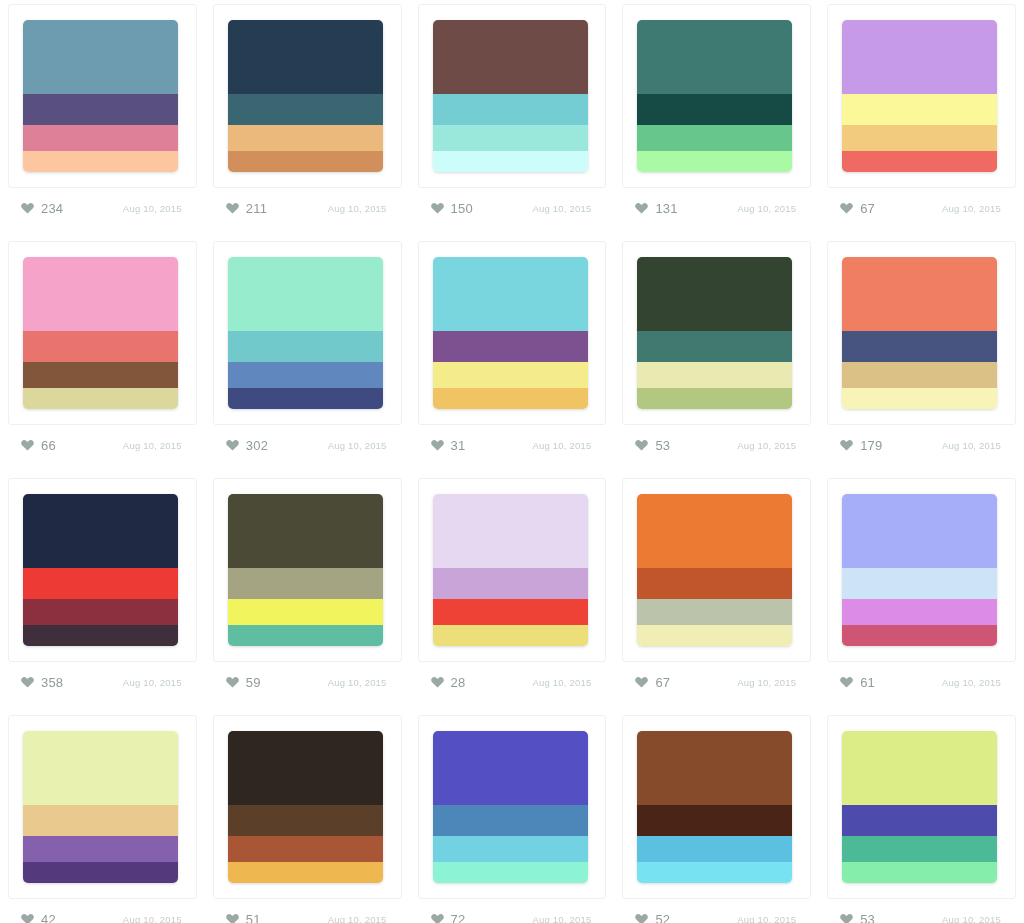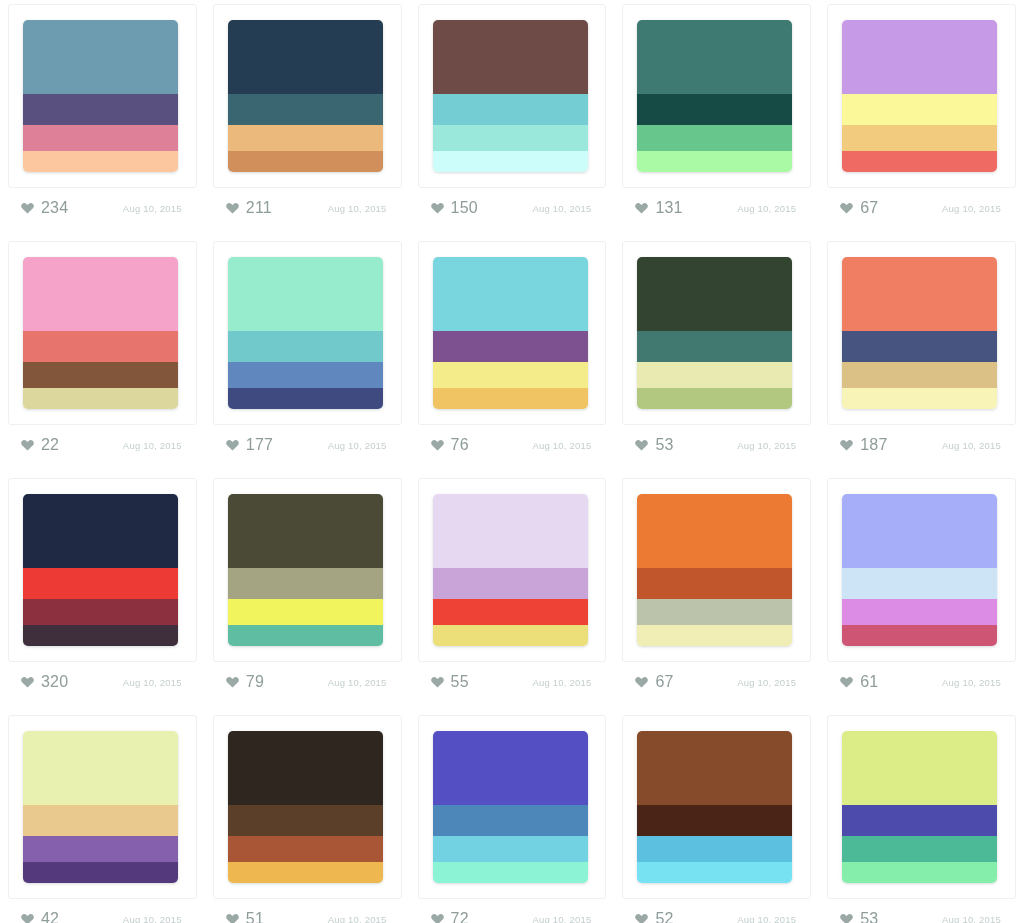--- a/index.html
+++ b/index.html
@@ -74,21 +74,21 @@
   }
   .heart-icon {
     display: inline-block;
     width: 13px;
     height: 12px;
     color: #9aa8a6;
     line-height: 1;
   }
   .heart-icon svg { display: block; }
   .like-count {
-    font-size: 16px;
+    font-size: 13px;
     color: #8e9c9a;
     letter-spacing: 0.2px;
   }
   .date-text {
     font-size: 9.5px;
     color: #c3cfcd;
     letter-spacing: 0.2px;
     white-space: nowrap;
   }
 </style>
@@ -214,21 +214,21 @@
         <div class="swatch s2" style="background: rgb(129, 86, 59);"></div>
         <div class="swatch s3" style="background: rgb(220, 215, 156);"></div>
       </div>
       <div class="card-footer">
         <div class="likes">
           <span class="heart-icon">
             <svg viewBox="0 0 16 15" width="13" height="12" aria-hidden="true">
               <path fill="currentColor" d="M8 14.5 1.2 7.8C-0.3 6.3-0.3 3.9 1.2 2.4 2.7 0.9 5.1 0.9 6.6 2.4L8 3.8l1.4-1.4c1.5-1.5 3.9-1.5 5.4 0 1.5 1.5 1.5 3.9 0 5.4L8 14.5z"></path>
             </svg>
           </span>
-          <span class="like-count">22</span>
+          <span class="like-count">66</span>
         </div>
         <span class="date-text">Aug 10, 2015</span>
       </div>
     </div>
   </div>
 
   <div class="palette-card">
     <div class="card-frame">
       <div class="swatch-stack">
         <div class="swatch s0" style="background: rgb(151, 236, 206);"></div>
@@ -236,21 +236,21 @@
         <div class="swatch s2" style="background: rgb(96, 136, 191);"></div>
         <div class="swatch s3" style="background: rgb(63, 74, 128);"></div>
       </div>
       <div class="card-footer">
         <div class="likes">
           <span class="heart-icon">
             <svg viewBox="0 0 16 15" width="13" height="12" aria-hidden="true">
               <path fill="currentColor" d="M8 14.5 1.2 7.8C-0.3 6.3-0.3 3.9 1.2 2.4 2.7 0.9 5.1 0.9 6.6 2.4L8 3.8l1.4-1.4c1.5-1.5 3.9-1.5 5.4 0 1.5 1.5 1.5 3.9 0 5.4L8 14.5z"></path>
             </svg>
           </span>
-          <span class="like-count">177</span>
+          <span class="like-count">302</span>
         </div>
         <span class="date-text">Aug 10, 2015</span>
       </div>
     </div>
   </div>
 
   <div class="palette-card">
     <div class="card-frame">
       <div class="swatch-stack">
         <div class="swatch s0" style="background: rgb(121, 213, 222);"></div>
@@ -258,21 +258,21 @@
         <div class="swatch s2" style="background: rgb(244, 236, 138);"></div>
         <div class="swatch s3" style="background: rgb(240, 196, 98);"></div>
       </div>
       <div class="card-footer">
         <div class="likes">
           <span class="heart-icon">
             <svg viewBox="0 0 16 15" width="13" height="12" aria-hidden="true">
               <path fill="currentColor" d="M8 14.5 1.2 7.8C-0.3 6.3-0.3 3.9 1.2 2.4 2.7 0.9 5.1 0.9 6.6 2.4L8 3.8l1.4-1.4c1.5-1.5 3.9-1.5 5.4 0 1.5 1.5 1.5 3.9 0 5.4L8 14.5z"></path>
             </svg>
           </span>
-          <span class="like-count">76</span>
+          <span class="like-count">31</span>
         </div>
         <span class="date-text">Aug 10, 2015</span>
       </div>
     </div>
   </div>
 
   <div class="palette-card">
     <div class="card-frame">
       <div class="swatch-stack">
         <div class="swatch s0" style="background: rgb(51, 68, 48);"></div>
@@ -302,21 +302,21 @@
         <div class="swatch s2" style="background: rgb(220, 193, 134);"></div>
         <div class="swatch s3" style="background: rgb(248, 244, 184);"></div>
       </div>
       <div class="card-footer">
         <div class="likes">
           <span class="heart-icon">
             <svg viewBox="0 0 16 15" width="13" height="12" aria-hidden="true">
               <path fill="currentColor" d="M8 14.5 1.2 7.8C-0.3 6.3-0.3 3.9 1.2 2.4 2.7 0.9 5.1 0.9 6.6 2.4L8 3.8l1.4-1.4c1.5-1.5 3.9-1.5 5.4 0 1.5 1.5 1.5 3.9 0 5.4L8 14.5z"></path>
             </svg>
           </span>
-          <span class="like-count">187</span>
+          <span class="like-count">179</span>
         </div>
         <span class="date-text">Aug 10, 2015</span>
       </div>
     </div>
   </div>
 
   <div class="palette-card">
     <div class="card-frame">
       <div class="swatch-stack">
         <div class="swatch s0" style="background: rgb(32, 41, 67);"></div>
@@ -324,21 +324,21 @@
         <div class="swatch s2" style="background: rgb(140, 47, 62);"></div>
         <div class="swatch s3" style="background: rgb(63, 47, 60);"></div>
       </div>
       <div class="card-footer">
         <div class="likes">
           <span class="heart-icon">
             <svg viewBox="0 0 16 15" width="13" height="12" aria-hidden="true">
               <path fill="currentColor" d="M8 14.5 1.2 7.8C-0.3 6.3-0.3 3.9 1.2 2.4 2.7 0.9 5.1 0.9 6.6 2.4L8 3.8l1.4-1.4c1.5-1.5 3.9-1.5 5.4 0 1.5 1.5 1.5 3.9 0 5.4L8 14.5z"></path>
             </svg>
           </span>
-          <span class="like-count">320</span>
+          <span class="like-count">358</span>
         </div>
         <span class="date-text">Aug 10, 2015</span>
       </div>
     </div>
   </div>
 
   <div class="palette-card">
     <div class="card-frame">
       <div class="swatch-stack">
         <div class="swatch s0" style="background: rgb(74, 74, 55);"></div>
@@ -346,21 +346,21 @@
         <div class="swatch s2" style="background: rgb(242, 244, 94);"></div>
         <div class="swatch s3" style="background: rgb(95, 189, 161);"></div>
       </div>
       <div class="card-footer">
         <div class="likes">
           <span class="heart-icon">
             <svg viewBox="0 0 16 15" width="13" height="12" aria-hidden="true">
               <path fill="currentColor" d="M8 14.5 1.2 7.8C-0.3 6.3-0.3 3.9 1.2 2.4 2.7 0.9 5.1 0.9 6.6 2.4L8 3.8l1.4-1.4c1.5-1.5 3.9-1.5 5.4 0 1.5 1.5 1.5 3.9 0 5.4L8 14.5z"></path>
             </svg>
           </span>
-          <span class="like-count">79</span>
+          <span class="like-count">59</span>
         </div>
         <span class="date-text">Aug 10, 2015</span>
       </div>
     </div>
   </div>
 
   <div class="palette-card">
     <div class="card-frame">
       <div class="swatch-stack">
         <div class="swatch s0" style="background: rgb(231, 216, 241);"></div>
@@ -368,21 +368,21 @@
         <div class="swatch s2" style="background: rgb(239, 66, 55);"></div>
         <div class="swatch s3" style="background: rgb(236, 223, 121);"></div>
       </div>
       <div class="card-footer">
         <div class="likes">
           <span class="heart-icon">
             <svg viewBox="0 0 16 15" width="13" height="12" aria-hidden="true">
               <path fill="currentColor" d="M8 14.5 1.2 7.8C-0.3 6.3-0.3 3.9 1.2 2.4 2.7 0.9 5.1 0.9 6.6 2.4L8 3.8l1.4-1.4c1.5-1.5 3.9-1.5 5.4 0 1.5 1.5 1.5 3.9 0 5.4L8 14.5z"></path>
             </svg>
           </span>
-          <span class="like-count">55</span>
+          <span class="like-count">28</span>
         </div>
         <span class="date-text">Aug 10, 2015</span>
       </div>
     </div>
   </div>
 
   <div class="palette-card">
     <div class="card-frame">
       <div class="swatch-stack">
         <div class="swatch s0" style="background: rgb(237, 122, 51);"></div>

